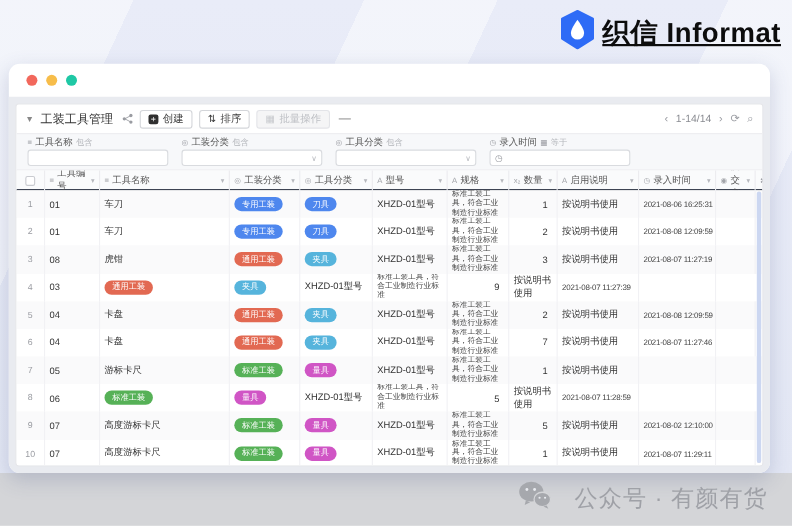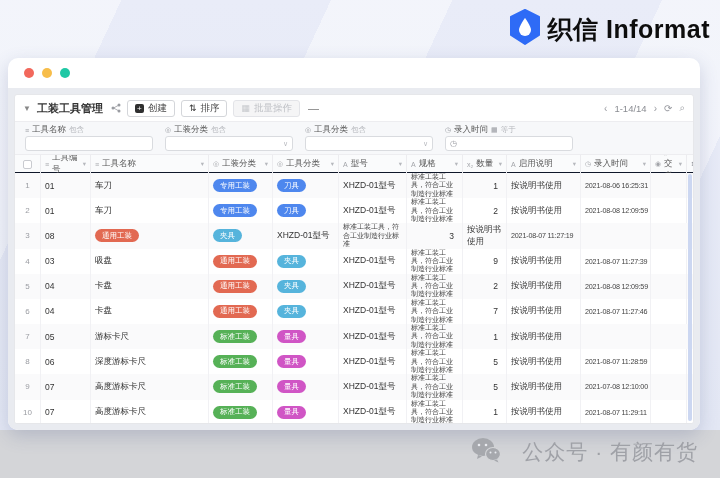--- a/index.html
+++ b/index.html
@@ -8,38 +8,38 @@
   body { position:relative; background:#d4d5d8; }
 
   
   .backdrop { position:absolute; left:0; top:0; width:720px; height:430px;
     background:
       repeating-linear-gradient(115deg, rgba(255,255,255,.45) 0 110px, rgba(255,255,255,0) 110px 300px),
       linear-gradient(180deg,#e9ecf8 0%,#e3e7f4 100%); }
 
   
   .brand { position:absolute; top:9px; right:10px; display:flex; align-items:center; gap:7px; }
-  .brand-text { font-size:25px; font-weight:800; color:#0d0d0d; letter-spacing:.5px; }
+  .brand-text { font-size:25px; font-weight:800; color:#0d0d0d; letter-spacing:.5px;text-decoration:underline; }
 
   
   .card { position:absolute; left:8px; top:58px; width:692px; height:372px;
     background:#fff; border-radius:10px; box-shadow:0 6px 18px rgba(70,80,130,.22); }
   .titlebar { height:30px; display:flex; align-items:center; padding-left:16px; gap:8px; }
   .dot { width:10px; height:10px; border-radius:50%; }
   .card-body { position:absolute; left:0; right:0; top:30px; bottom:0;
     background:#e9ebf0; border-radius:0 0 10px 10px; padding:6px; }
 
   .panel { width:100%; height:100%; background:#fff; border-radius:3px;
     display:flex; flex-direction:column; overflow:hidden; position:relative;
     border:1px solid #e6e7ea; }
 
   
   .toolbar { height:26px; display:flex; align-items:center; padding:0 8px; gap:6px; flex:none; }
   .tb-caret { font-size:8px; color:#888; }
-  .tb-title { font-size:11px; font-weight:bold; color:#333; }
+  .tb-title { font-size:11px; font-weight:normal; color:#333; }
   .tb-share { margin-left:2px; display:flex; }
   .btn { display:inline-flex; align-items:center; gap:4px; height:17px; padding:0 7px;
     border:1px solid #d4d6da; border-radius:3px; background:#fff; font-size:9.5px; color:#444; cursor:pointer; }
   .btn .bicon { font-size:9px; color:#333; line-height:1; }
   .btn.primary-ish .sq { width:9px; height:9px; background:#2f2f2f; color:#fff; border-radius:2px;
     font-size:8px; line-height:9px; text-align:center; }
   .btn.disabled { background:#f5f5f6; color:#bdbfc4; border-color:#e3e4e8; }
   .btn.disabled .bicon { color:#c7c9cd; }
   .tb-minus { margin-left:2px; color:#777; font-size:11px; cursor:pointer; }
   .tb-right { margin-left:auto; display:flex; align-items:center; gap:7px; color:#8a8c92; font-size:9.5px; }
@@ -322,20 +322,23 @@
               <div class="td" style="border-right: none;"></div>
             </div>
             <div class="tr gridrow odd">
               <div class="td c-num">
                 <span>3</span>
               </div>
               <div class="td">
                 <span>08</span>
               </div>
               <div class="td">
+                <span>虎钳</span>
+              </div>
+              <div class="td">
                 <span class="pill" style="background: rgb(226, 105, 82);">通用工装</span>
               </div>
               <div class="td">
                 <span class="pill" style="background: rgb(86, 180, 220);">夹具</span>
               </div>
               <div class="td">
                 <span>XHZD-01型号</span>
               </div>
               <div class="td c-spec">
                 <span>标准工装工具，符合工业制造行业标准</span>
@@ -353,23 +356,20 @@
               <div class="td" style="border-right: none;"></div>
             </div>
             <div class="tr gridrow even">
               <div class="td c-num">
                 <span>4</span>
               </div>
               <div class="td">
                 <span>03</span>
               </div>
               <div class="td">
-                <span>吸盘</span>
-              </div>
-              <div class="td">
                 <span class="pill" style="background: rgb(226, 105, 82);">通用工装</span>
               </div>
               <div class="td">
                 <span class="pill" style="background: rgb(86, 180, 220);">夹具</span>
               </div>
               <div class="td">
                 <span>XHZD-01型号</span>
               </div>
               <div class="td c-spec">
                 <span>标准工装工具，符合工业制造行业标准</span>
@@ -486,23 +486,20 @@
               <div class="td" style="border-right: none;"></div>
             </div>
             <div class="tr gridrow even">
               <div class="td c-num">
                 <span>8</span>
               </div>
               <div class="td">
                 <span>06</span>
               </div>
               <div class="td">
-                <span>深度游标卡尺</span>
-              </div>
-              <div class="td">
                 <span class="pill" style="background: rgb(86, 177, 87);">标准工装</span>
               </div>
               <div class="td">
                 <span class="pill" style="background: rgb(208, 85, 197);">量具</span>
               </div>
               <div class="td">
                 <span>XHZD-01型号</span>
               </div>
               <div class="td c-spec">
                 <span>标准工装工具，符合工业制造行业标准</span>
@@ -541,21 +538,21 @@
               <div class="td c-spec">
                 <span>标准工装工具，符合工业制造行业标准</span>
               </div>
               <div class="td c-qty">
                 <span>5</span>
               </div>
               <div class="td">
                 <span>按说明书使用</span>
               </div>
               <div class="td c-time">
-                <span>2021-07-08 12:10:00</span>
+                <span>2021-08-02 12:10:00</span>
               </div>
               <div class="td"></div>
               <div class="td" style="border-right: none;"></div>
             </div>
             <div class="tr gridrow even">
               <div class="td c-num">
                 <span>10</span>
               </div>
               <div class="td">
                 <span>07</span>

